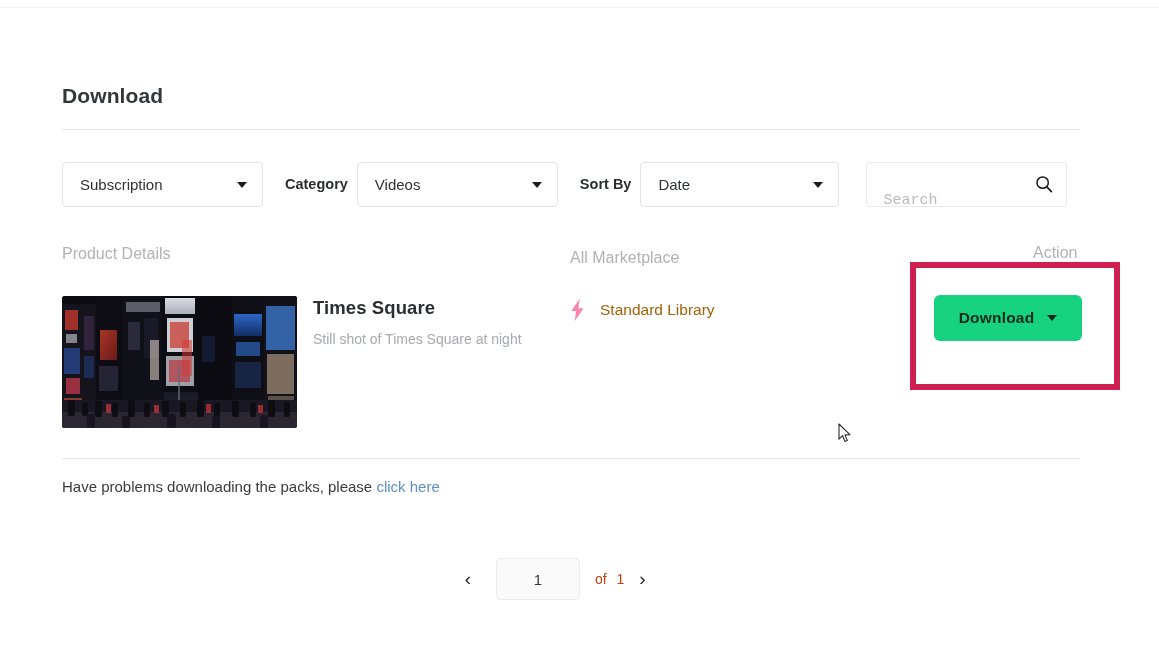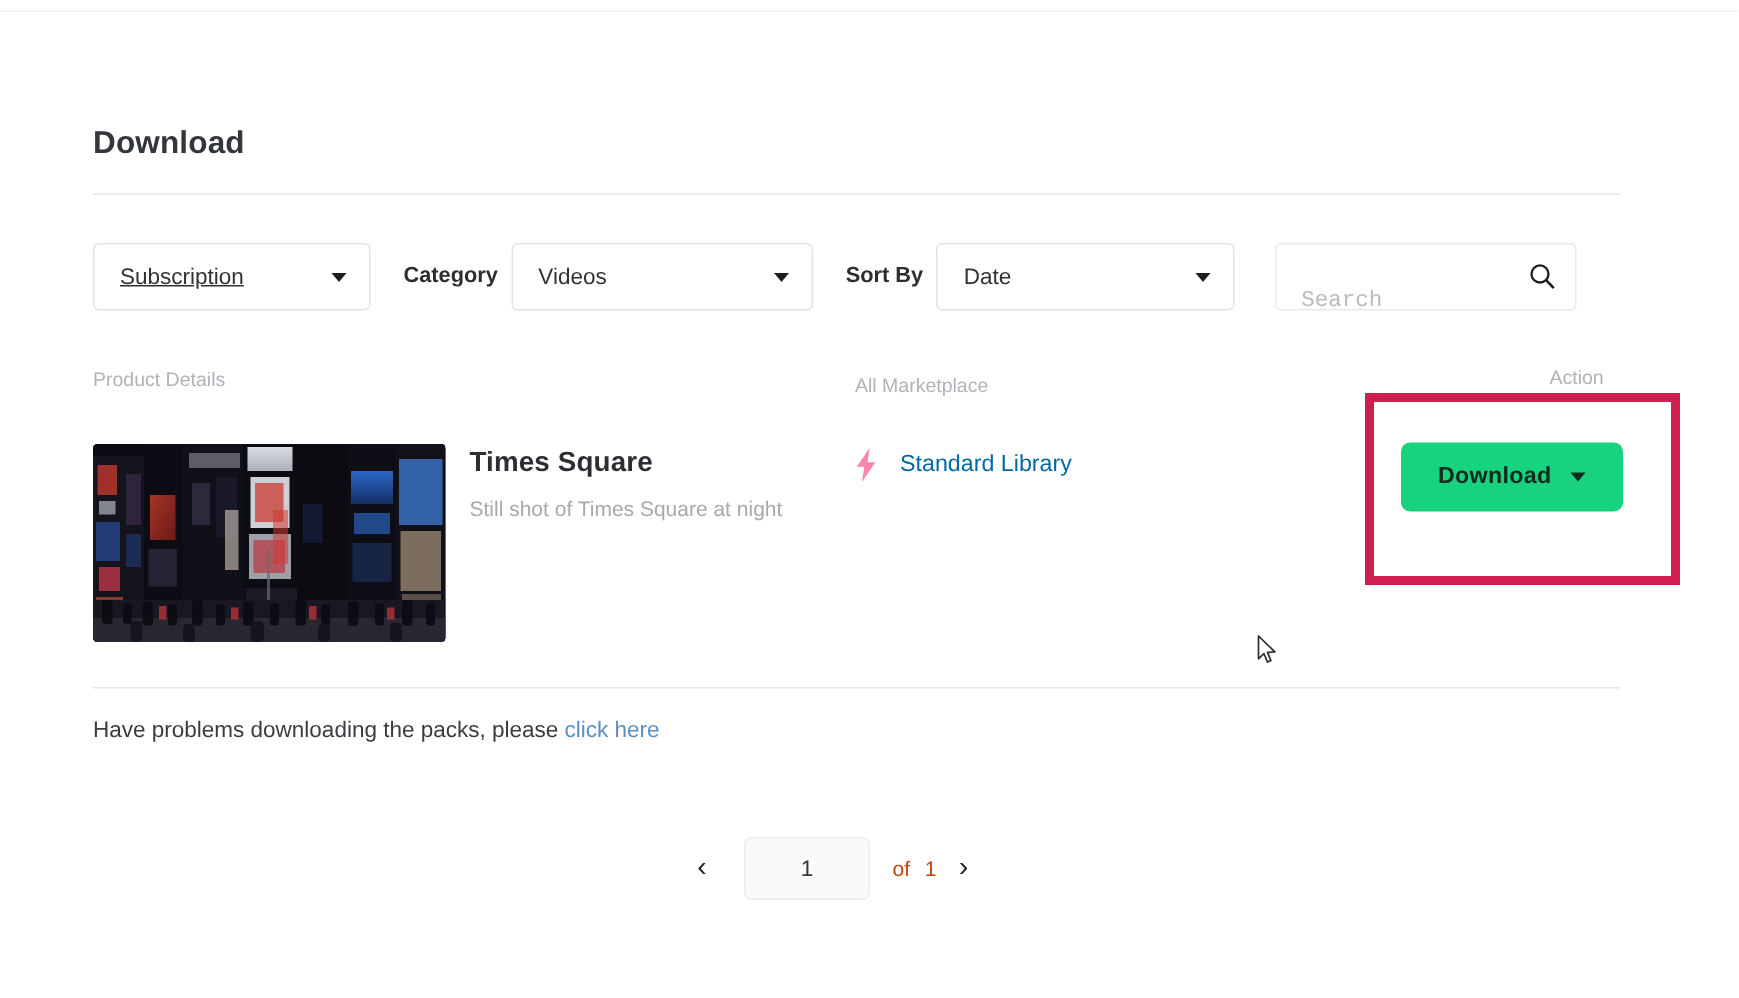--- a/index.html
+++ b/index.html
@@ -59,21 +59,21 @@
     border-radius: 4px;
     background: #fff;
     display: flex;
     align-items: center;
     padding: 0 34px 0 17px;
     font-size: 15px;
     color: #303236;
     cursor: pointer;
     white-space: nowrap;
   }
-  .select-subscription { width: 185px; text-decoration: underline; }
+  .select-subscription { width: 201px; }
   .select-category     { width: 201px; }
   .select-sort         { width: 199px; }
   .caret {
     position: absolute;
     right: 15px; top: 50%;
     margin-top: -2px;
     width: 0; height: 0;
     border-left: 5px solid transparent;
     border-right: 5px solid transparent;
     border-top: 6px solid #1d1d1f;
@@ -112,21 +112,21 @@
     position: absolute;
     right: 13px; top: 50%;
     margin-top: -9px;
     width: 18px; height: 18px;
     cursor: pointer;
   }
 
   
   .col-head {
     position: absolute;
-    font-size: 13px;
+    font-size: 16px;
     color: #b0b2b8;
     white-space: nowrap;
   }
   .head-product     { left: 62px;  top: 245px; }
   .head-marketplace { left: 570px; top: 249px; }
   .head-action      { left: 1033px;top: 244px; }
 
   .thumb {
     position: absolute;
     left: 62px; top: 296px;
@@ -156,21 +156,21 @@
 
   .marketplace-cell {
     position: absolute;
     left: 568px; top: 298px;
     display: flex;
     align-items: center;
   }
   .bolt-icon { width: 19px; height: 24px; margin-right: 13px; }
   .marketplace-label {
     font-size: 15.5px;
-    color: #0369a1;
+    color: #a16207;
   }
 
   
   .highlight-box {
     position: absolute;
     left: 910px; top: 262px;
     width: 210px; height: 128px;
     border: 6px solid #ce1f50;
     background: transparent;
   }

